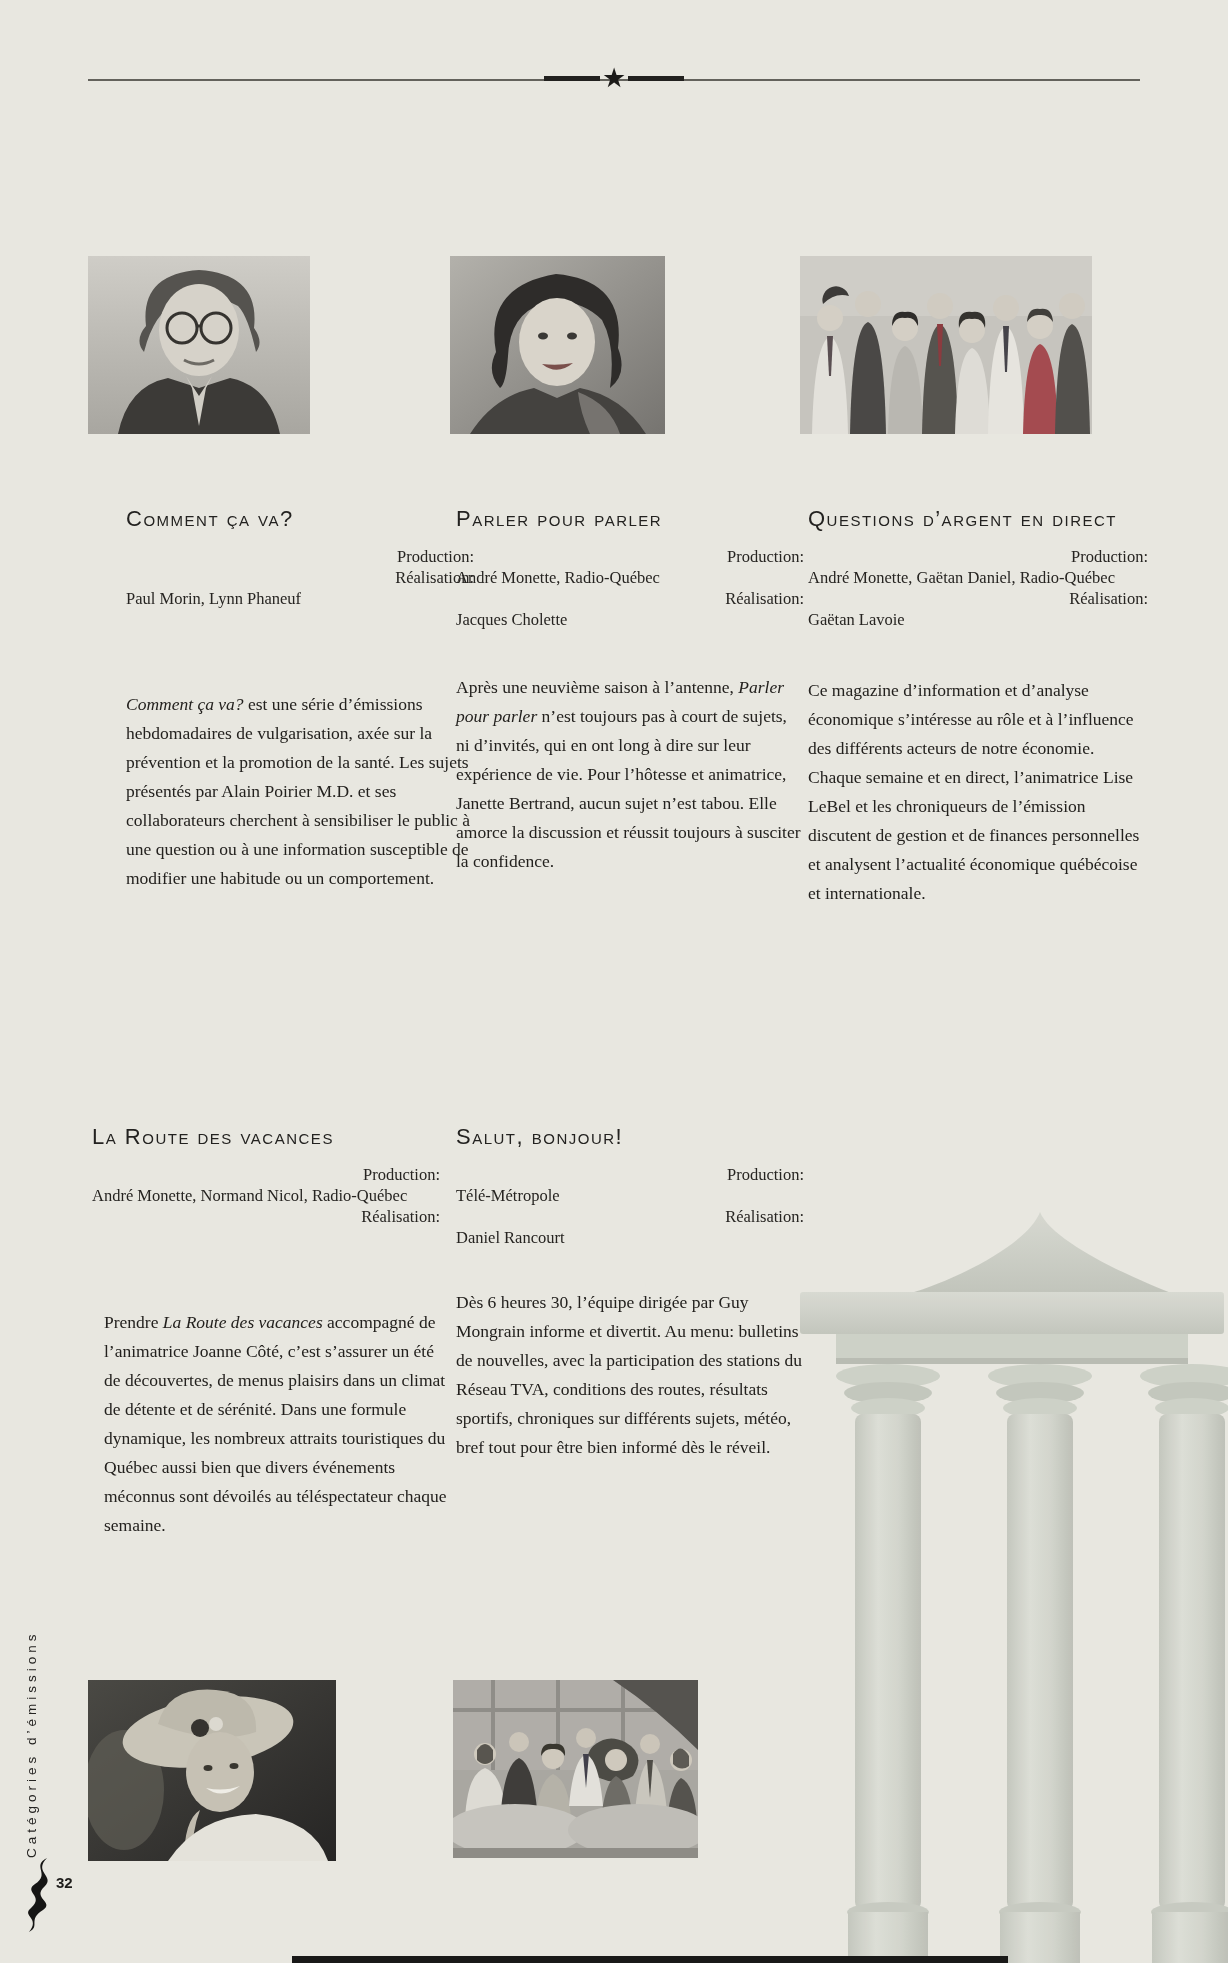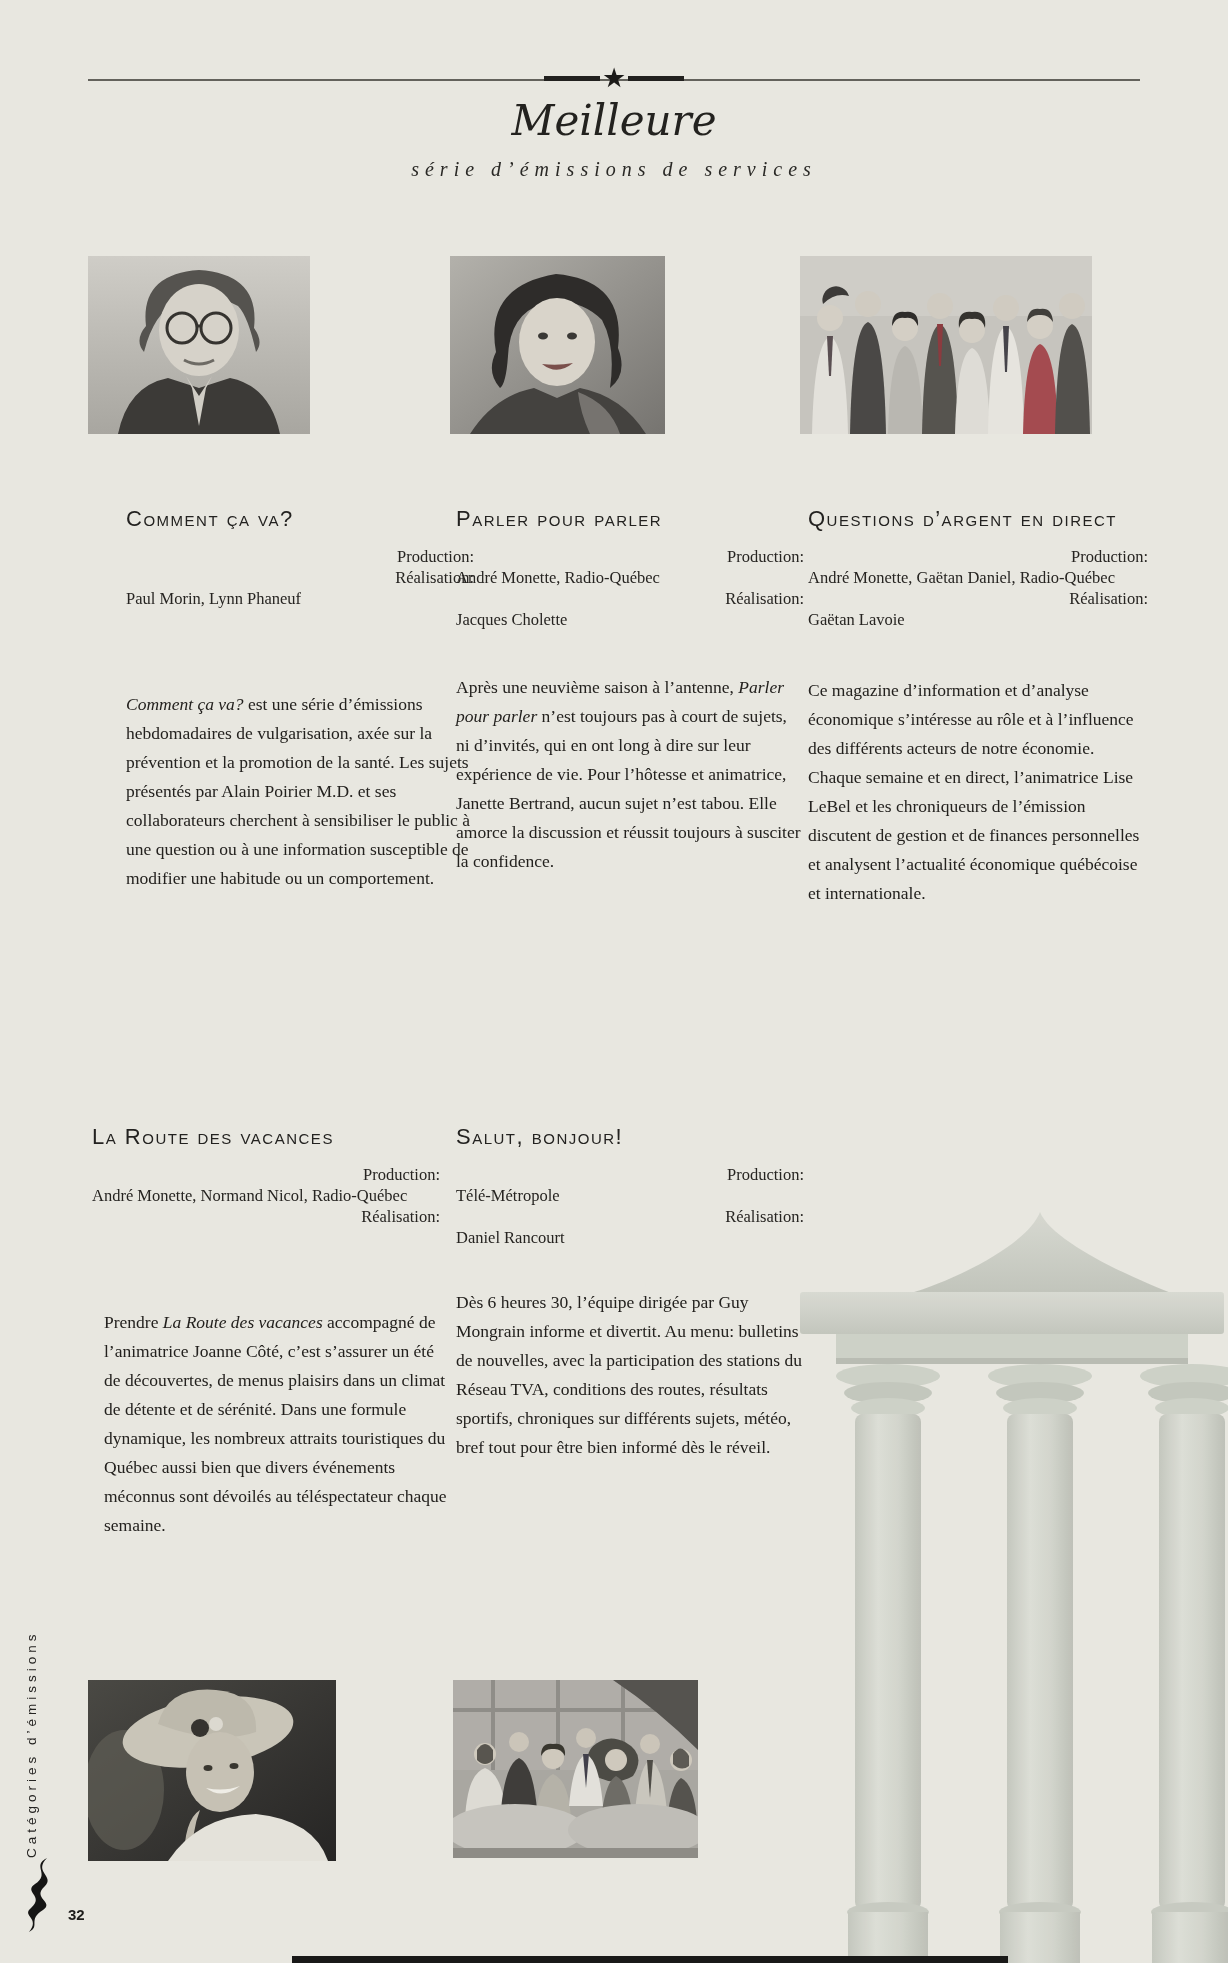--- a/index.html
+++ b/index.html
@@ -41,37 +41,35 @@
   .d1{top:167px;}
   .d2{top:170px;width:340px;}
   .d3{top:184px;margin-left:12px;}
   .d4{top:164px;}
   .desc em{font-style:italic;}
   
   .side-label{position:absolute;left:24px;top:1622px;height:236px;
         writing-mode:vertical-rl;transform:rotate(180deg);
         font-family:"Liberation Sans",sans-serif;font-size:13.5px;letter-spacing:4px;color:#242321;}
   .logo{position:absolute;left:17px;top:1856px;width:40px;height:78px;}
-  .page-num{position:absolute;left:68px;top:1874px;
-        font-family:"Liberation Sans",sans-serif;font-size:15px;font-weight:bold;color:#1d1c1a;margin-top:32px;}
+  .page-num{position:absolute;left:56px;top:1874px;
+        font-family:"Liberation Sans",sans-serif;font-size:15px;font-weight:bold;color:#1d1c1a;}
   
   .columns-art{position:absolute;left:760px;top:1200px;width:468px;height:763px;opacity:.95;}
   .scan-edge{position:absolute;left:292px;top:1956px;width:716px;height:7px;background:#191918;}
 </style>
 </head>
 <body>
 
 <div class="page">
 
   <div class="rule"></div>
   <div class="dash dash-l"></div>
   <div class="dash dash-r"></div>
   <div class="star">★</div>
-  <div class="script-title">Meilleure</div>
-  <div class="subtitle">série d’émissions de services</div>
 
   <div class="photo ph1">
     <svg viewBox="0 0 222 178" preserveAspectRatio="none">
       <defs>
           <linearGradient id="pg1" x1="0" y1="0" x2="0" y2="1">
         <stop offset="0" stop-color="#cfcdc7"></stop>
             <stop offset="1" stop-color="#a8a6a0"></stop>
           </linearGradient>
         </defs>
       <rect width="222" height="178" fill="url(#pg1)"></rect>

